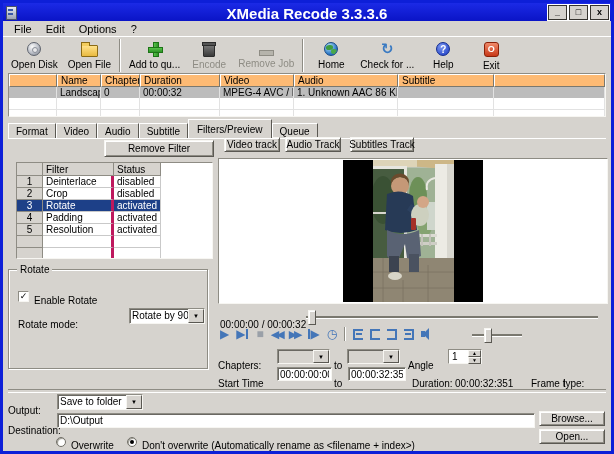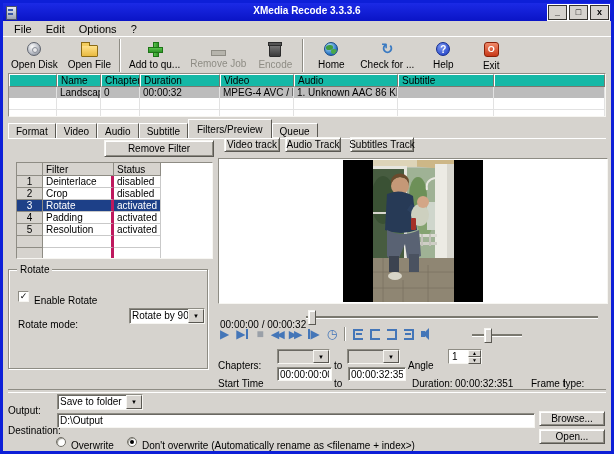--- a/index.html
+++ b/index.html
@@ -4,21 +4,21 @@
 <style>
   html,body{margin:0;padding:0;}
   body{width:614px;height:454px;font-family:"Liberation Sans","DejaVu Sans",sans-serif;font-size:10px;color:#000;background:#d6d3ce;}
   .window{position:relative;width:614px;height:454px;box-sizing:border-box;border:3px solid #0d1fd8;background:#d6d3ce;overflow:hidden;}
   .abs{position:absolute;}
   
   .raised{background:#d6d3ce;border:1px solid;border-color:#f7f6f2 #5a5852 #5a5852 #f7f6f2;box-shadow:inset 1px 1px 0 #fff, inset -1px -1px 0 #8e8c84;}
   .btn{display:flex;align-items:center;justify-content:center;font-size:10px;box-sizing:border-box;white-space:nowrap;cursor:default;}
   
   .titlebar{position:absolute;left:0;top:0;right:0;height:18px;background:linear-gradient(#1b2ae6,#0a14c6);}
-  .titlebar .title{position:absolute;left:0;right:0;top:2px;text-align:center;color:#fff;font-weight:bold;font-size:10px;}
+  .titlebar .title{position:absolute;left:0;right:0;top:2px;text-align:center;color:#fff;font-weight:bold;font-size:15px;}
   .app-ico{position:absolute;left:3px;top:3px;width:9px;height:12px;background:linear-gradient(#e8ecf4,#9aa2b4);border:1px solid #4a5268;}
   .app-ico::before{content:"";position:absolute;left:1px;top:2px;width:5px;height:2px;background:#3858a8;}
   .app-ico::after{content:"";position:absolute;left:1px;top:6px;width:5px;height:2px;background:#3858a8;}
   .winbtns{position:absolute;right:1px;top:1px;display:flex;gap:2px;background:#fff;padding:1px;}
   .winbtn{width:17px;height:13px;background:#d6d3ce;border:1px solid #35332e;display:flex;align-items:center;justify-content:center;font-size:9px;font-weight:bold;line-height:1;}
   
   .menubar{position:absolute;left:0;top:18px;right:0;height:15px;display:flex;align-items:center;padding-left:4px;font-size:11px;border-bottom:1px solid #fff;}
   .menu-item{padding:0 7px;}
   
   .toolbar{position:absolute;left:0;top:34px;right:0;height:37px;display:flex;align-items:stretch;padding-left:3px;}
@@ -39,21 +39,21 @@
   .ico-encode::before{content:"";position:absolute;left:-2px;top:-3px;width:12px;height:2px;background:#555;border:1px solid #2c2c2c;}
   .ico-globe{width:14px;height:14px;margin:1px;border-radius:50%;background:radial-gradient(circle at 35% 30%,#bfe9f8,#2f7ac8 62%,#1a4a9a);border:1px solid #174a86;box-sizing:border-box;position:relative;overflow:hidden;}
   .ico-globe::before{content:"";position:absolute;left:1px;top:2px;width:7px;height:5px;background:#3f9c3f;border-radius:50% 40% 50% 40%;}
   .ico-globe::after{content:"";position:absolute;right:0px;bottom:1px;width:6px;height:5px;background:#49a849;border-radius:40% 50% 40% 50%;}
   .ico-refresh{font-size:15px;line-height:16px;color:#3a7ac2;font-weight:bold;text-align:center;width:16px;}
   .ico-help{width:14px;height:14px;margin:1px;border-radius:50%;background:radial-gradient(circle at 35% 30%,#7a96f0,#1a3ac2);border:1px solid #102a90;box-sizing:border-box;color:#fff;font-weight:bold;font-size:10px;display:flex;align-items:center;justify-content:center;}
   .ico-exit{width:13px;height:13px;margin:1px;border-radius:3px;background:linear-gradient(#f08a6a,#c83818);border:1px solid #8a2008;color:#fff;font-weight:bold;font-size:9px;display:flex;align-items:center;justify-content:center;}
   
   .joblist{position:absolute;left:5px;top:70px;width:598px;height:44px;background:#fff;border:1px solid;border-color:#8e8c84 #f7f6f2 #f7f6f2 #8e8c84;overflow:hidden;box-sizing:border-box;}
   .jl-head{display:flex;height:13px;}
-  .jl-hcell{box-sizing:border-box;flex:none;background:#14b8a6;border:1px solid;border-color:#fff #7a786f #7a786f #fff;padding:0 3px;font-size:10px;line-height:11px;overflow:hidden;white-space:nowrap;}
+  .jl-hcell{box-sizing:border-box;flex:none;background:#fdba74;border:1px solid;border-color:#fff #7a786f #7a786f #fff;padding:0 3px;font-size:10px;line-height:11px;overflow:hidden;white-space:nowrap;}
   .jl-row{display:flex;height:11px;line-height:11px;font-size:10px;white-space:nowrap;}
   .jl-row.selected{background:#bcbcbc;}
   .jl-row.empty{border-bottom:1px solid #e2e2e2;}
   .jl-cell{box-sizing:border-box;flex:none;padding:0 3px;border-right:1px solid #e2e2e2;overflow:hidden;}
   .w0{width:48px;}.w1{width:44px;}.w2{width:39px;}.w3{width:80px;}.w4{width:74px;}.w5{width:104px;}.w6{width:96px;}.wf{flex:1 1 auto;}
   
   .tabs{position:absolute;left:5px;top:116px;height:19px;display:flex;align-items:flex-end;}
   .tab{box-sizing:border-box;height:15px;padding:0 7px;display:flex;align-items:center;background:#d6d3ce;border-top:1px solid #fff;border-left:1px solid #fff;border-right:1px solid #5a5852;font-size:10px;white-space:nowrap;}
   .tab.active{height:19px;padding:0 8px;border-top:1px solid #fff;position:relative;z-index:3;}
   .tabline{position:absolute;left:5px;top:135px;width:598px;border-top:1px solid #fff;}
@@ -138,26 +138,26 @@
     <div class="tbtn">
       <span class="ico-folder"></span>
       <span class="lbl">Open File</span>
     </div>
     <div class="tsep"></div>
     <div class="tbtn">
       <span class="ico ico-plus"></span>
       <span class="lbl">Add to qu...</span>
     </div>
     <div class="tbtn disabled">
+      <span class="ico-encode"></span>
+      <span class="lbl">Encode</span>
+    </div>
+    <div class="tbtn disabled">
       <span class="ico-minus"></span>
       <span class="lbl">Remove Job</span>
-    </div>
-    <div class="tbtn disabled">
-      <span class="ico-encode"></span>
-      <span class="lbl">Encode</span>
     </div>
     <div class="tsep"></div>
     <div class="tbtn">
       <span class="ico-globe"></span>
       <span class="lbl">Home</span>
     </div>
     <div class="tbtn">
       <span class="ico-refresh">↻</span>
       <span class="lbl">Check for ...</span>
     </div>

